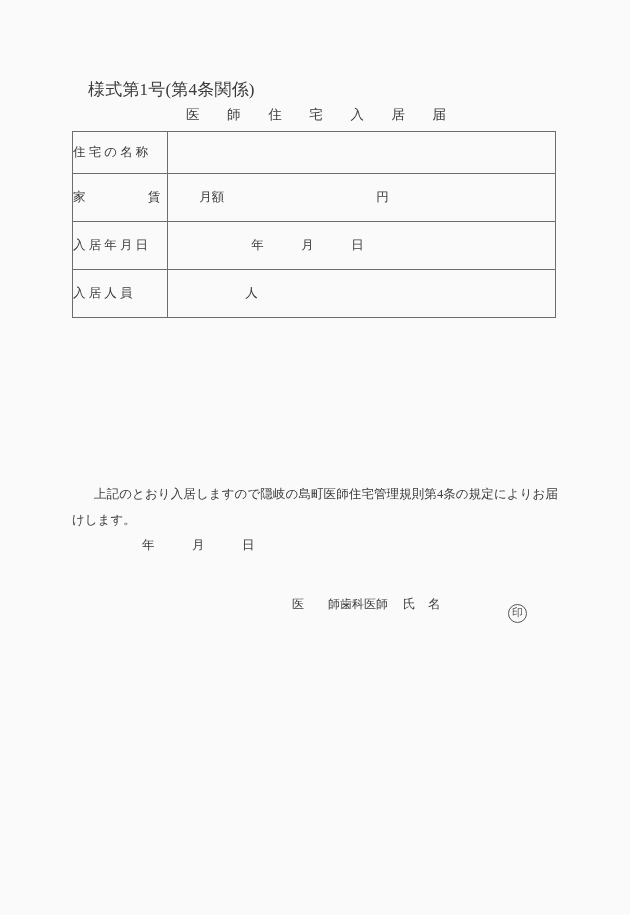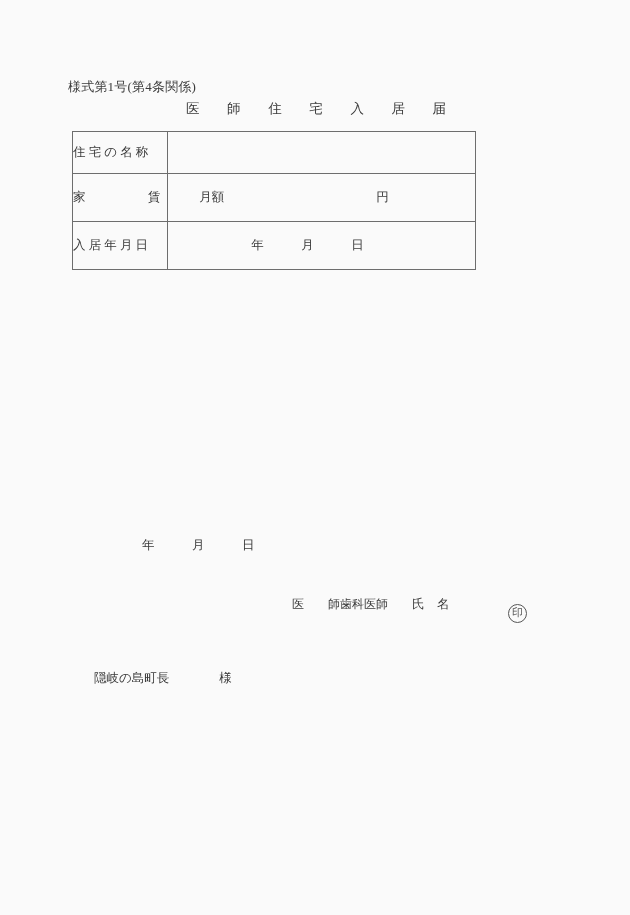--- a/index.html
+++ b/index.html
@@ -18,43 +18,43 @@
   }
 
   .page {
     position: absolute;
     inset: 0;
   }
 
   
   .form-number {
     position: absolute;
-    left: 68px;
+    left: 88px;
     top: 78px;
-    font-size: 13px;
+    font-size: 17px;
     letter-spacing: 0.2px;
     white-space: nowrap;
   }
 
   
   .doc-title {
     position: absolute;
     left: 186px;
-    top: 100px;
+    top: 106px;
     font-size: 13.5px;
     white-space: pre;
     letter-spacing: 0.2px;
   }
 
   
   .form-table {
     position: absolute;
     left: 72px;
     top: 131px;
-    width: 404px;
+    width: 484px;
     border-collapse: collapse;
     table-layout: fixed;
   }
   .form-table td {
     border: 1px solid #6d6d6d;
     padding: 0;
     vertical-align: middle;
     font-size: 12.5px;
     color: #3a3a3a;
   }
@@ -110,21 +110,21 @@
     display: flex;
     align-items: center;
     font-size: 12px;
   }
   .role-stack {
     display: flex;
     line-height: 15px;
     white-space: pre;
   }
   .name-label {
-    margin-left: 24px;
+    margin-left: 15px;
     font-size: 12.5px;
     white-space: pre;
     align-self: center;
   }
   .seal-mark {
     position: absolute;
     left: 508px;
     top: 604px;
     width: 17px;
     height: 17px;
@@ -166,31 +166,37 @@
         <td class="value-cell">
           <span>月額</span><span class="yen-gap"></span><span>円</span>
         </td>
       </tr>
       <tr>
         <td class="label-cell">入 居 年 月 日</td>
         <td class="value-cell">
           <span class="indent-date">年　　　月　　　日</span>
         </td>
       </tr>
+      <tr>
+        <td class="label-cell">入 居 人 員</td>
+        <td class="value-cell">
+          <span class="indent-people">人</span>
+        </td>
+      </tr>
     </tbody>
   </table>
 
+  <div class="statement">上記のとおり入居しますので隠岐の島町医師住宅管理規則第4条の規定によりお届けします。</div>
 
   <div class="date-line">年　　　月　　　日</div>
 
   <div class="signature-block">
     <span class="role-stack">
       <span>医　　師</span>
       <span>歯科医師</span>
     </span>
     <span class="name-label">氏　名</span>
   </div>
 
   <div class="seal-mark">印</div>
 
-  <div class="addressee">隠岐の島町長　　　　様</div>
 
 </div>
 
 </body></html>

